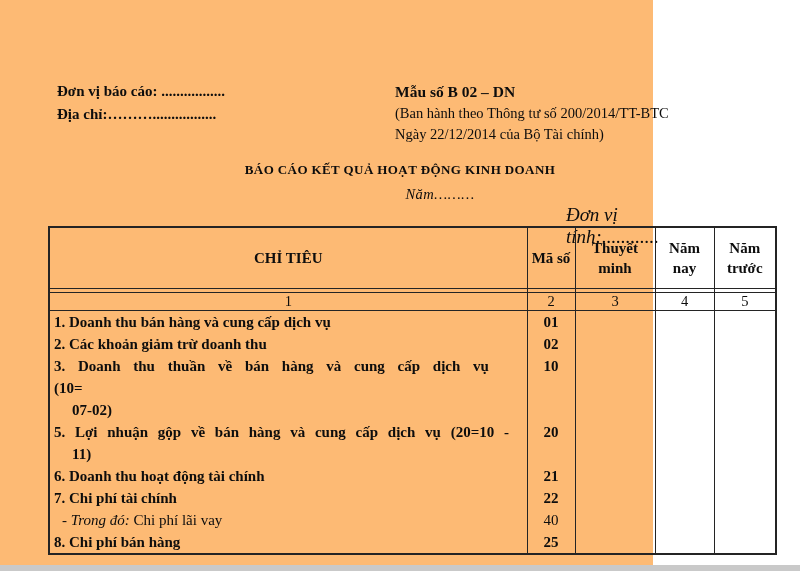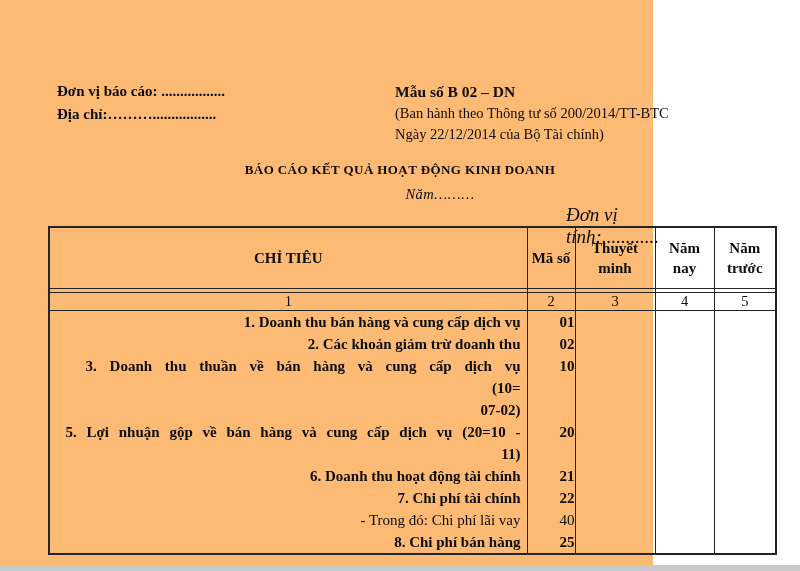--- a/index.html
+++ b/index.html
@@ -56,25 +56,25 @@
     height:17px; padding:0; text-align:center; vertical-align:middle;
     font-size:14.5px; font-weight:normal; border:1px solid #242424;
   }
   tbody.data td {
     border-left:1px solid #242424; border-right:1px solid #242424;
     border-top:0; border-bottom:0;
     vertical-align:top; font-size:15px; line-height:22px; padding:0;
   }
   tbody.data tr { height:22px; }
   tbody.data tr.two-line { height:44px; }
-  tbody.data td.label { font-weight:bold; text-align:right; padding-left:4px; padding-right:6px; }
-  tbody.data td.code  { font-weight:bold; text-align:right; }
+  tbody.data td.label { font-weight:bold; text-align:left; padding-left:4px; padding-right:6px; }
+  tbody.data td.code  { font-weight:bold; text-align:center; }
   tbody.data tr.plain td { font-weight:normal; }
   tbody.data td.label.indent { padding-left:12px; }
-  .it { }
+  .it { font-style:italic; }
   .ws-wide { word-spacing:9px; }
   .ws-mid  { word-spacing:6px; }
   .l2 { padding-left:18px; }
 
   
   .bottom-strip {
     position:absolute; left:0; top:565px; width:800px; height:6px;
     background:#c9c9c9;
   }
 </style>

